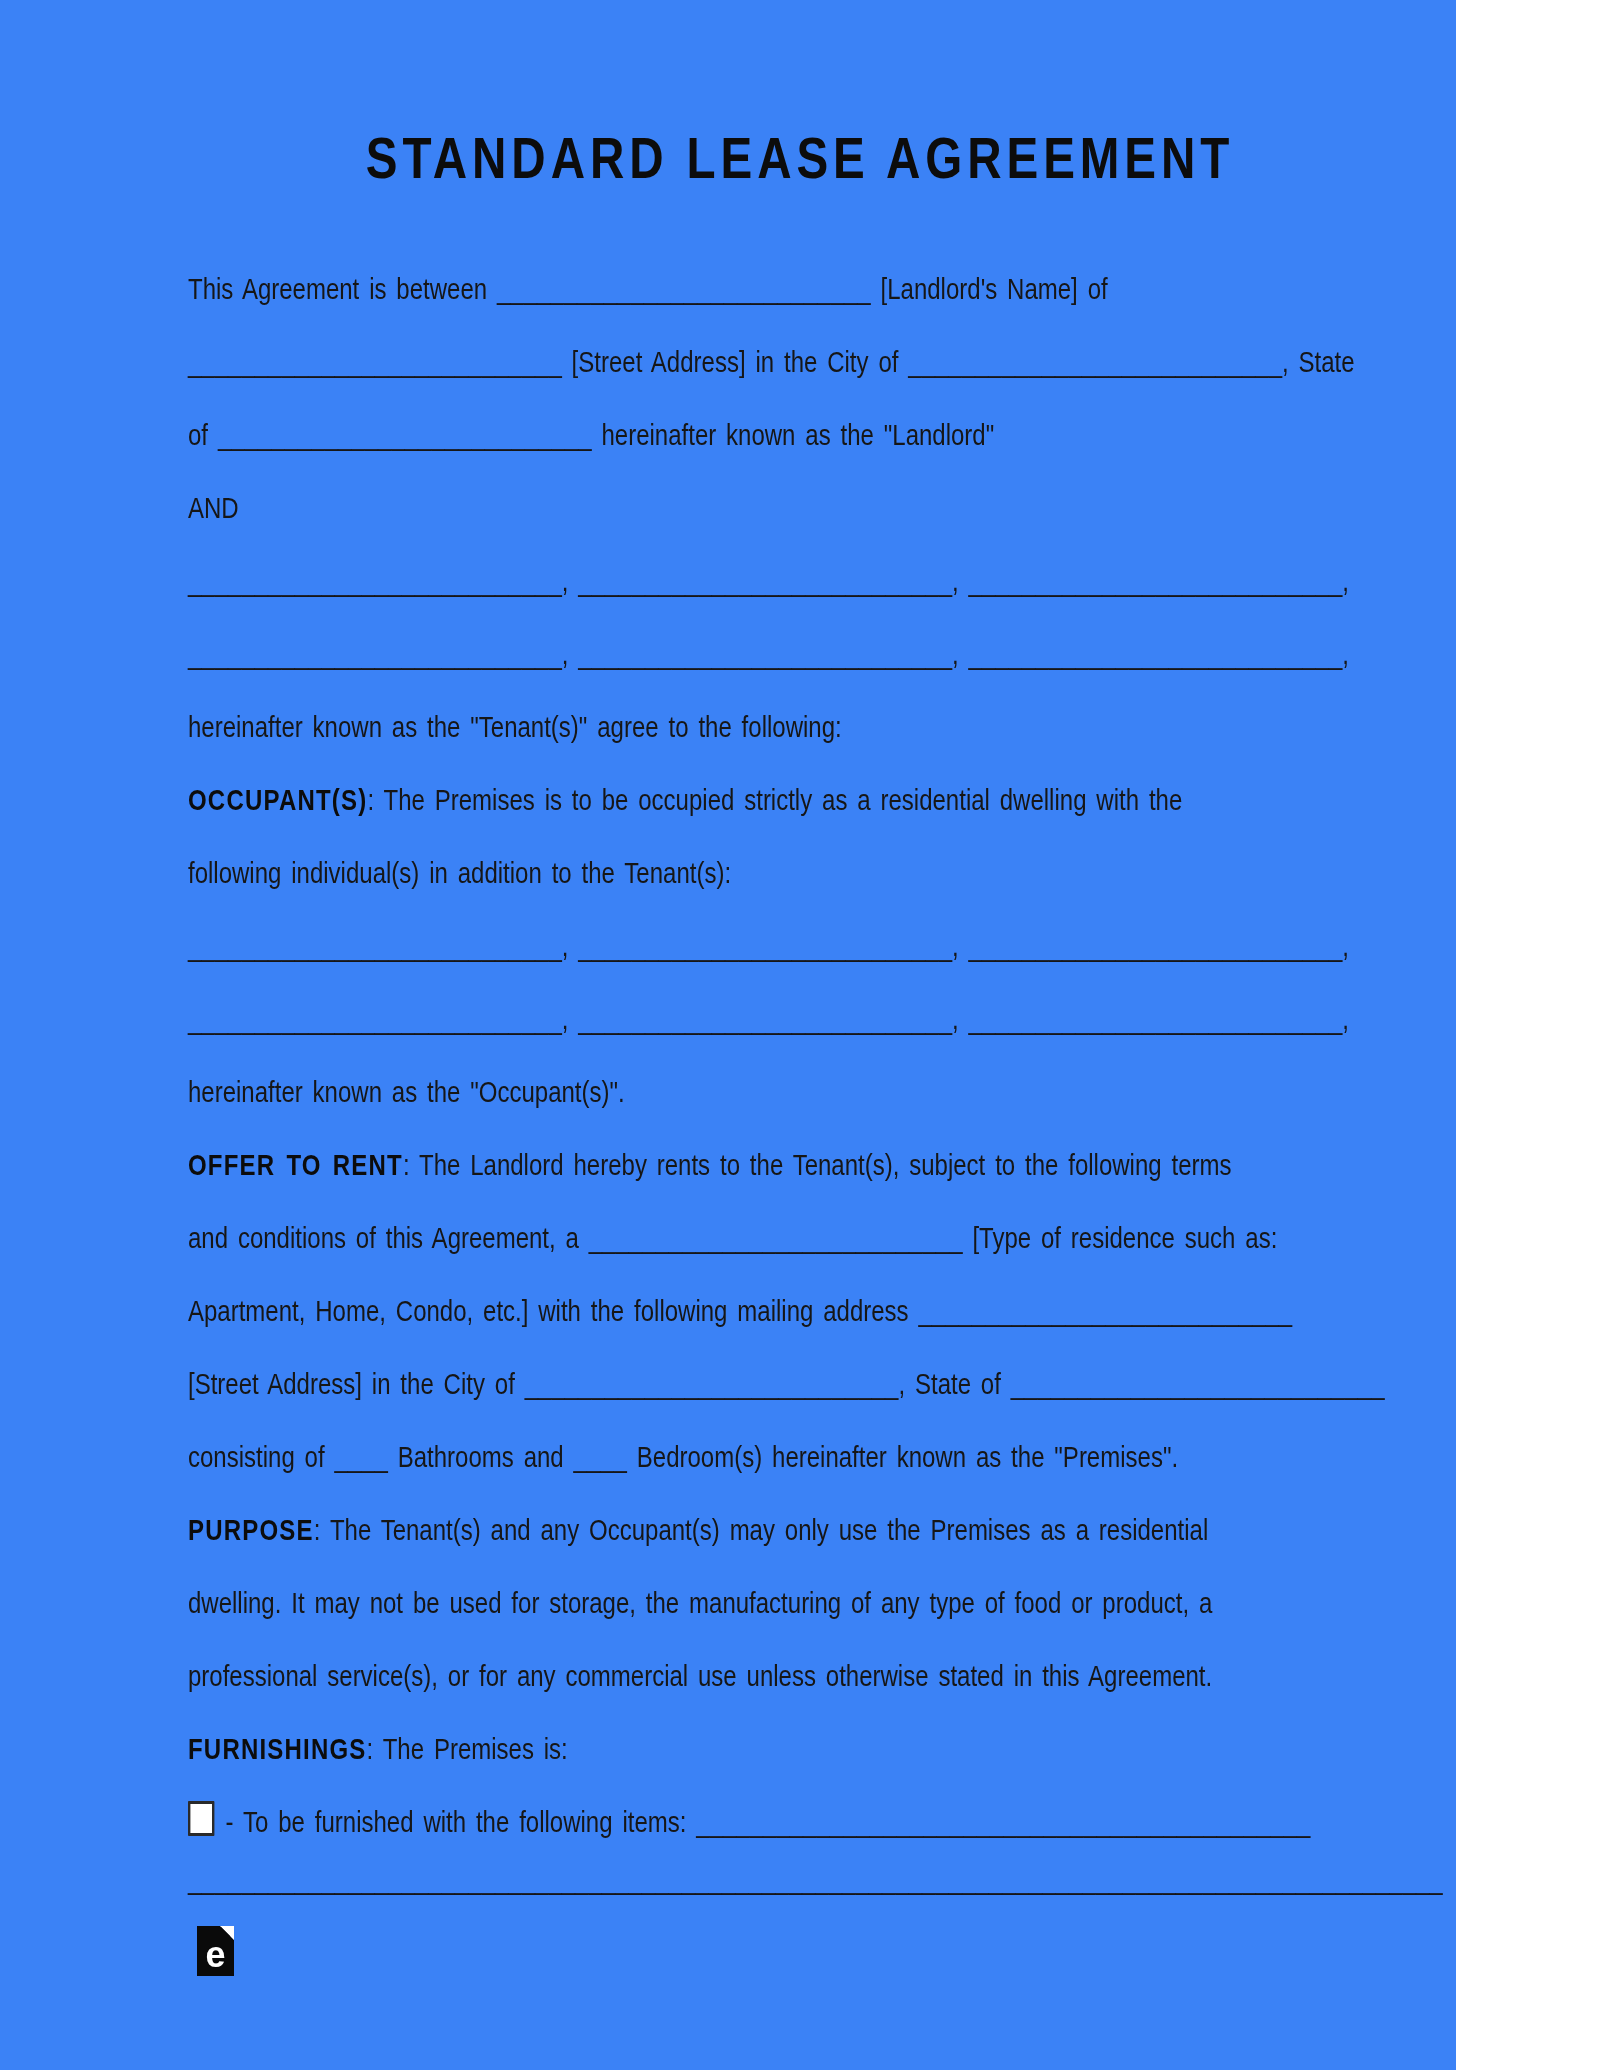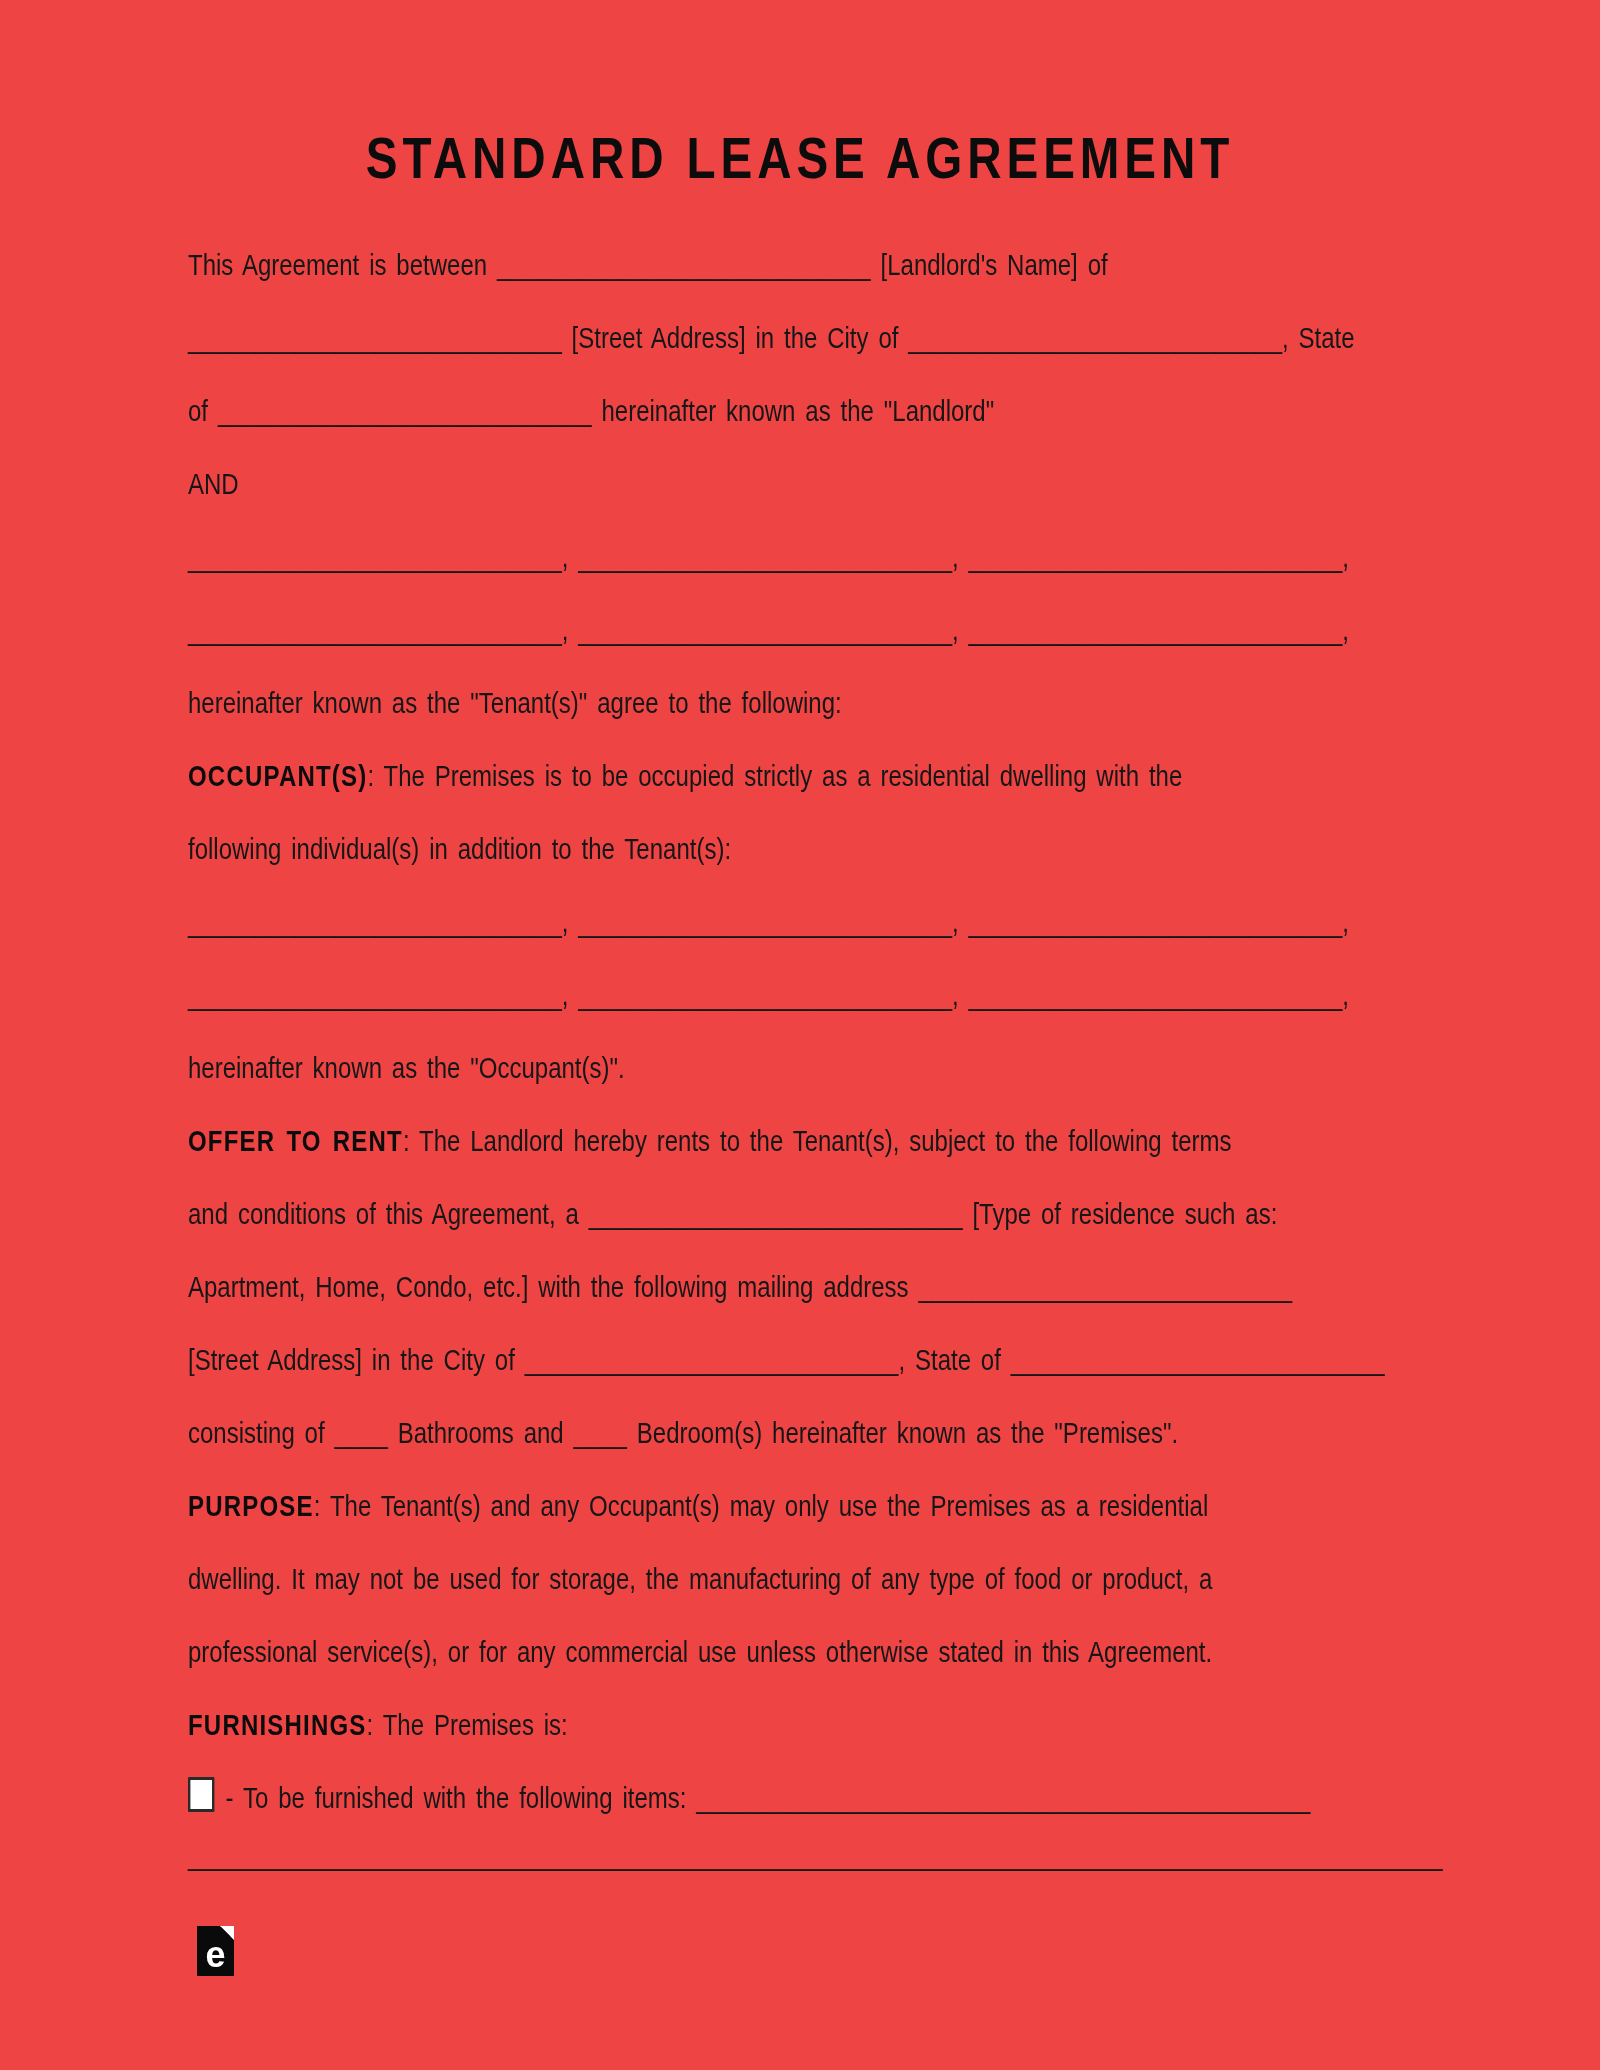--- a/index.html
+++ b/index.html
@@ -2,23 +2,23 @@
 <html><head>
 <meta charset="utf-8">
 <style>
   html, body {
     margin: 0;
     padding: 0;
     background: #ffffff;
   }
   .page {
     position: relative;
-    width: 1600px;
+    width: 1456px;
     height: 2070px;
-    background: #ef4444;
+    background: #3b82f6;
     overflow: hidden;
     font-family: "Liberation Sans", sans-serif;
     color: #161616;
   }
   .doc-title {
     position: absolute;
     top: 128px;
     left: 0;
     width: 1600px;
     margin: 0;
@@ -28,21 +28,21 @@
     font-weight: bold;
     letter-spacing: 6px;
     white-space: nowrap;
     color: #0c0c0c;
     transform: scaleX(0.82);
     transform-origin: 50% 50%;
   }
   .content {
     position: absolute;
     left: 188px;
-    top: 228px;
+    top: 252px;
     width: 1260px;
   }
   .line {
     height: 73px;
     line-height: 73px;
     font-size: 30px;
     white-space: nowrap;
     word-spacing: 4px;
     letter-spacing: 0px;
     transform: scaleX(0.8);

